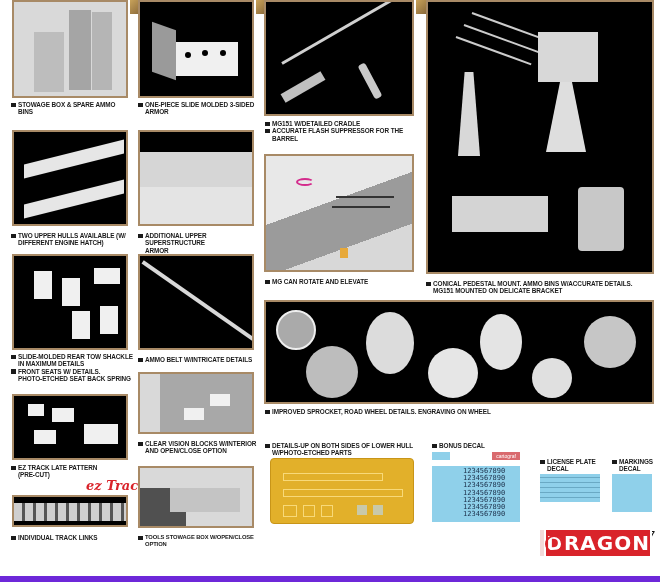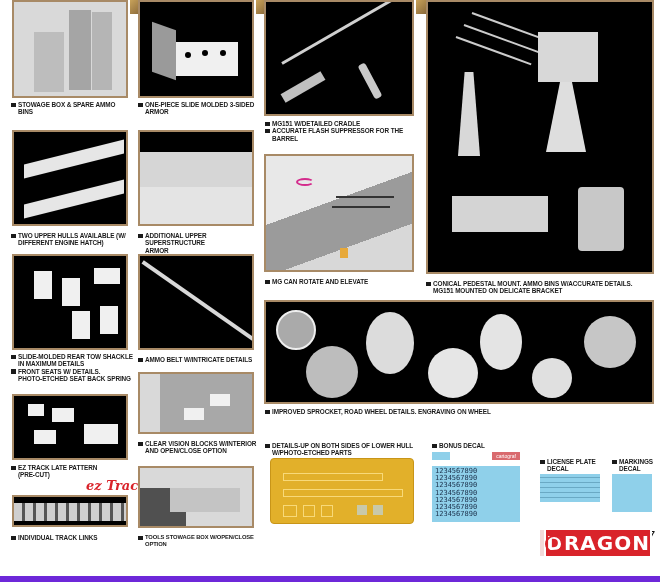--- a/index.html
+++ b/index.html
@@ -22,21 +22,21 @@
   .footer { position: absolute; left: 0; top: 576px; width: 660px; height: 34px; background: #6d28d9; }
   .footer .web { position: absolute; left: 4px; top: 10px; font-size: 14px; color: #ffffff; font-family: "Liberation Sans", sans-serif; }
   .footer .mail { position: absolute; left: 141px; top: 10px; font-size: 14px; color: #ffffff; }
   .logo { position: absolute; left: 538px; top: 528px; width: 114px; height: 30px; background: #d9232a; border: 2px solid #fff; display: flex; align-items: center; }
   .logo .emb { width: 26px; height: 100%; background: #f3d9d9; border-right: 2px solid #fff; position: relative; }
   .logo .emb::after { content: ""; position: absolute; left: 5px; top: 5px; width: 14px; height: 14px; border: 2px solid #d9232a; border-radius: 50%; }
   .logo .txt { flex: 1; text-align: center; color: #fff; font-weight: bold; font-size: 20px; letter-spacing: 1px; font-family: "DejaVu Sans", sans-serif; }
   .prodno { position: absolute; left: 622px; top: 527px; font-size: 15px; color: #111; font-family: "Liberation Sans", sans-serif; }
 
   .decal { position: absolute; background: #8fd0ea; }
-  .decal .row { font-family: "DejaVu Sans Mono", monospace; font-size: 7px; line-height: 7.2px; color: #1b2f4a; padding-left: 3px; white-space: nowrap; }
+  .decal .row { font-family: "DejaVu Sans Mono", monospace; font-size: 7px; line-height: 7.2px; color: #1b2f4a; padding-left: 3px; white-space: nowrap; margin-left: 28px; }
   .pe { position: absolute; background: #e2b02a; border-radius: 4px; border: 1px solid #c89518; }
   .pe .bar { position: absolute; border: 1px solid #f8d978; height: 8px; }
   .ez { position: absolute; font-family: "DejaVu Serif", serif; font-style: italic; font-weight: bold; color: #d9232a; font-size: 13px; }
 </style>
 </head>
 <body>
 
 <div class="panel light" style="left:12px;top:0;width:116px;height:98px;">
   <div class="shp grey" style="left:55px;top:8px;width:22px;height:80px;background:#a5a5a5;"></div>
   <div class="shp grey" style="left:78px;top:10px;width:20px;height:78px;background:#b5b5b5;"></div>

